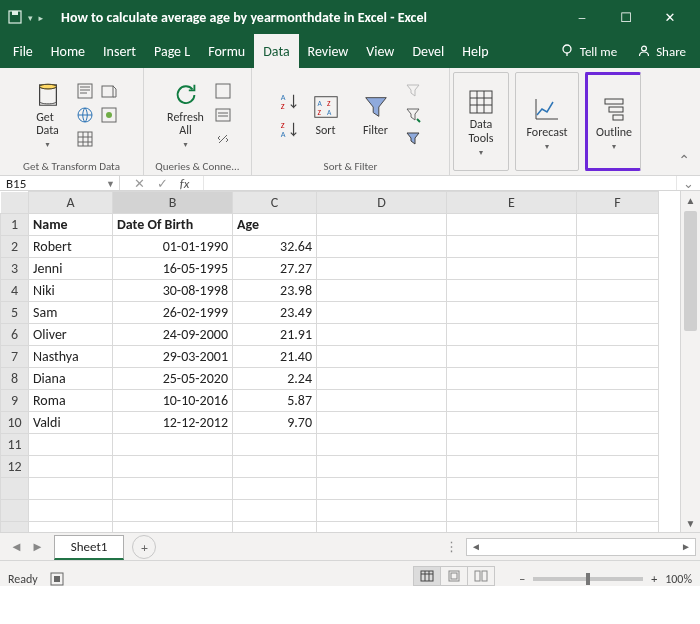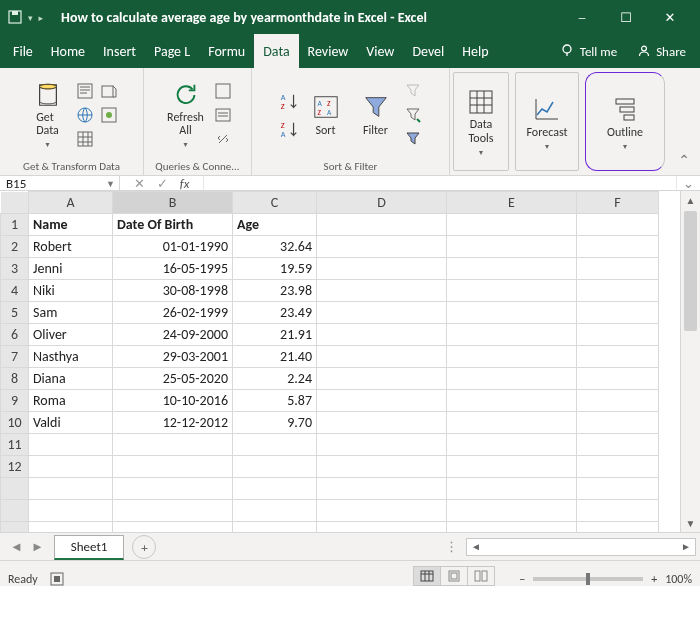--- a/index.html
+++ b/index.html
@@ -294,21 +294,21 @@
               <path d="M3 24h22M3 24V4" stroke="#404040"></path>
               <path d="M4 20l5-6 5 3 6-10" fill="none" stroke="#2e75b6" stroke-width="1.5"></path>
             </svg>
           </span>
       <span>Forecast</span>
       <span class="caret-d">▾</span>
     </div>
       </div>
   </div>
 
-  <div class="group" style="border:1px solid #6d28d9; margin:4px 3px; border-radius:12px; width:80px; border-right:1px solid #c8c8c8">
+  <div class="group" style="border:3px solid #6d28d9; margin:4px 3px; border-radius:2px; width:56px; border-right:1px solid #c8c8c8">
     <div class="group-body">
         <div class="big-btn">
       <span class="ico">
             <svg width="28" height="28" viewBox="0 0 28 28">
               <rect x="5" y="4" width="18" height="5" fill="none" stroke="#404040"></rect>
               <rect x="9" y="12" width="14" height="5" fill="none" stroke="#404040"></rect>
               <rect x="13" y="20" width="10" height="5" fill="none" stroke="#404040"></rect>
             </svg>
           </span>
       <span>Outline</span>
@@ -362,21 +362,21 @@
             <td class="cell rgt">01-01-1990</td>
             <td class="cell rgt">32.64</td>
             <td class="cell"></td>
             <td class="cell"></td>
             <td class="cell"></td>
           </tr>
           <tr>
             <th class="row-h">3</th>
             <td class="cell">Jenni</td>
             <td class="cell rgt">16-05-1995</td>
-            <td class="cell rgt">19.59</td>
+            <td class="cell rgt">27.27</td>
             <td class="cell"></td>
             <td class="cell"></td>
             <td class="cell"></td>
           </tr>
           <tr>
             <th class="row-h">4</th>
             <td class="cell">Niki</td>
             <td class="cell rgt">30-08-1998</td>
             <td class="cell rgt">23.98</td>
             <td class="cell"></td>

